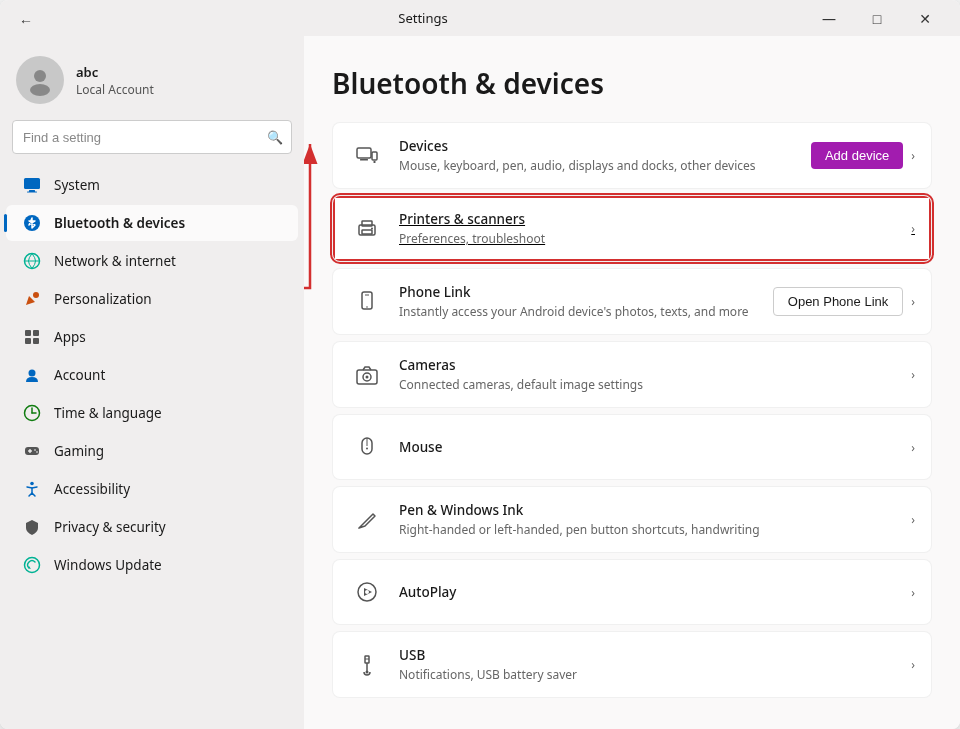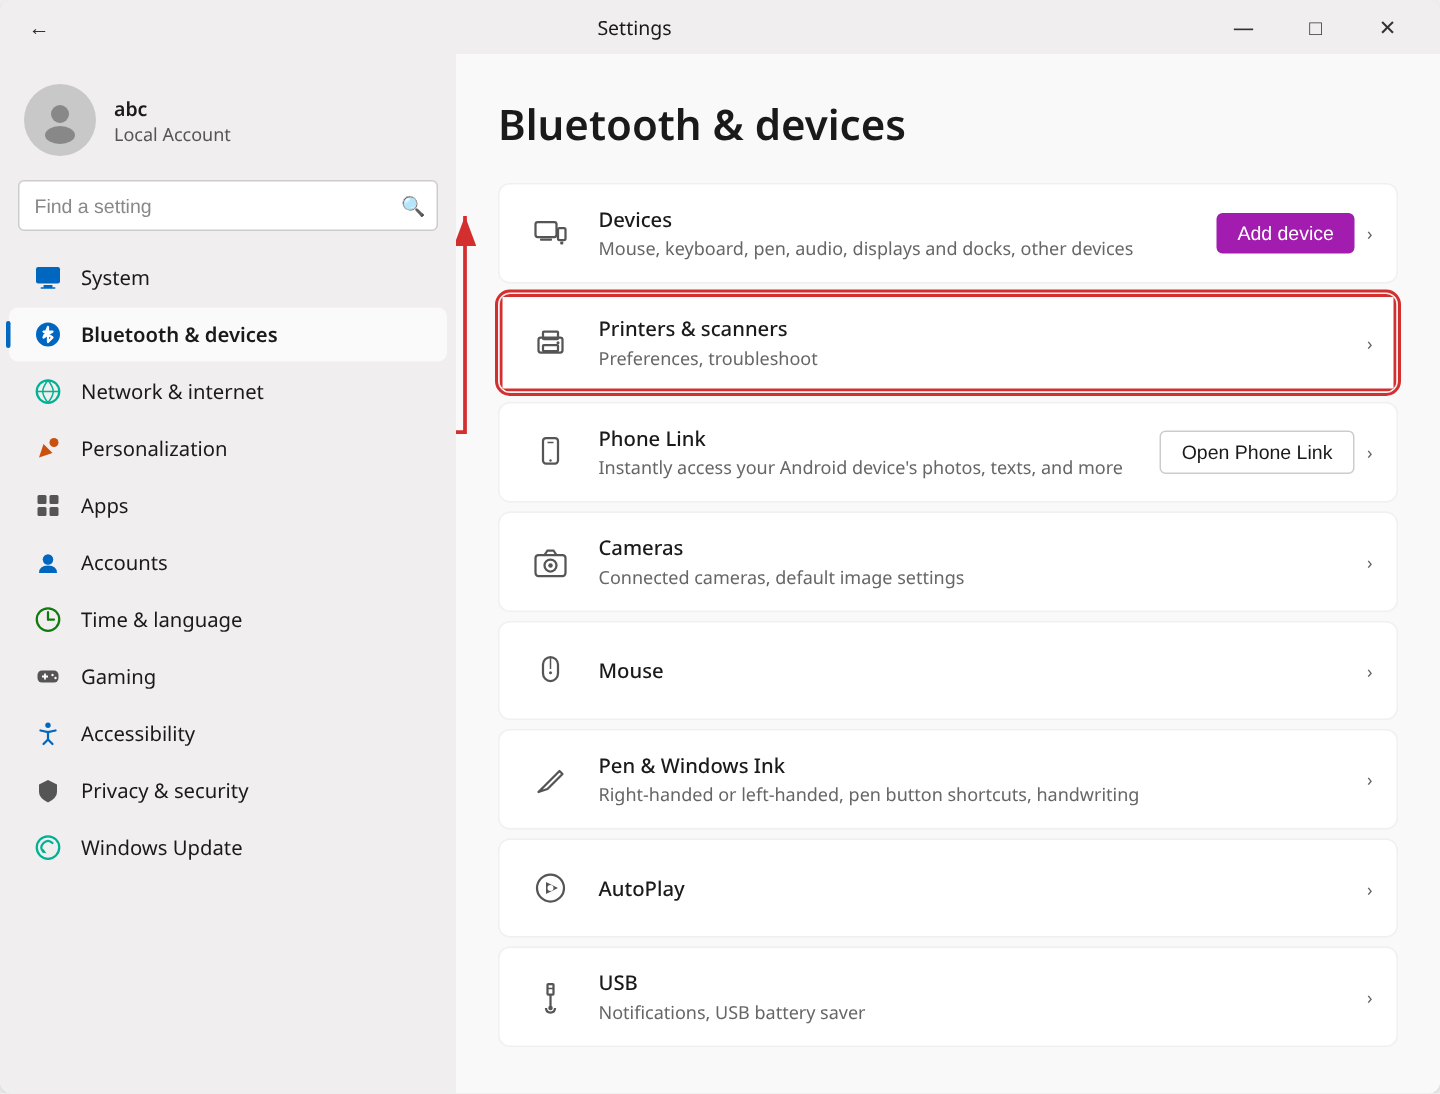--- a/index.html
+++ b/index.html
@@ -316,21 +316,21 @@
         </div>
         <span>Apps</span>
       </div>
       <div class="nav-item">
         <div class="nav-icon icon-blue">
           <svg width="18" height="18" viewBox="0 0 18 18">
             <circle cx="9" cy="7" r="3.5" fill="#0067c0"></circle>
             <path d="M3 16 Q3 11 9 11 Q15 11 15 16" fill="#0067c0"></path>
           </svg>
         </div>
-        <span>Accounts</span>
+        <span>Account</span>
       </div>
       <div class="nav-item">
         <div class="nav-icon icon-green">
           <svg width="18" height="18" viewBox="0 0 18 18">
             <circle cx="9" cy="9" r="7.5" fill="none" stroke="#107c10" stroke-width="1.5"></circle>
             <line x1="9" y1="9" x2="9" y2="4" stroke="#107c10" stroke-width="1.5" stroke-linecap="round"></line>
             <line x1="9" y1="9" x2="13" y2="9" stroke="#107c10" stroke-width="1.5" stroke-linecap="round"></line>
           </svg>
         </div>
         <span>Time &amp; language</span>
@@ -404,21 +404,21 @@
             <div class="item-title">Devices</div>
             <div class="item-desc">Mouse, keyboard, pen, audio, displays and docks, other devices</div>
           </div>
           <div class="item-action">
             <button class="btn-primary">Add device</button>
             <span class="chevron">›</span>
           </div>
         </div>
       </div>
 
-      <div class="settings-card" style="outline: 2.5px solid #d32f2f; outline-offset: 0px;">
+      <div class="settings-card" style="outline: 2.5px solid #d32f2f; outline-offset: 0px; text-decoration: underline;">
         <div class="settings-item highlighted">
           <div class="item-icon">
             <svg width="24" height="24" viewBox="0 0 24 24">
               <rect x="4" y="8" width="16" height="10" rx="1.5" fill="none" stroke="#555" stroke-width="1.5"></rect>
               <rect x="7" y="4" width="10" height="5" rx="0.5" fill="none" stroke="#555" stroke-width="1.5"></rect>
               <rect x="7" y="13" width="10" height="4" rx="0.5" fill="none" stroke="#555" stroke-width="1.5"></rect>
               <circle cx="17" cy="11.5" r="1" fill="#555"></circle>
             </svg>
           </div>
           <div class="item-text">

